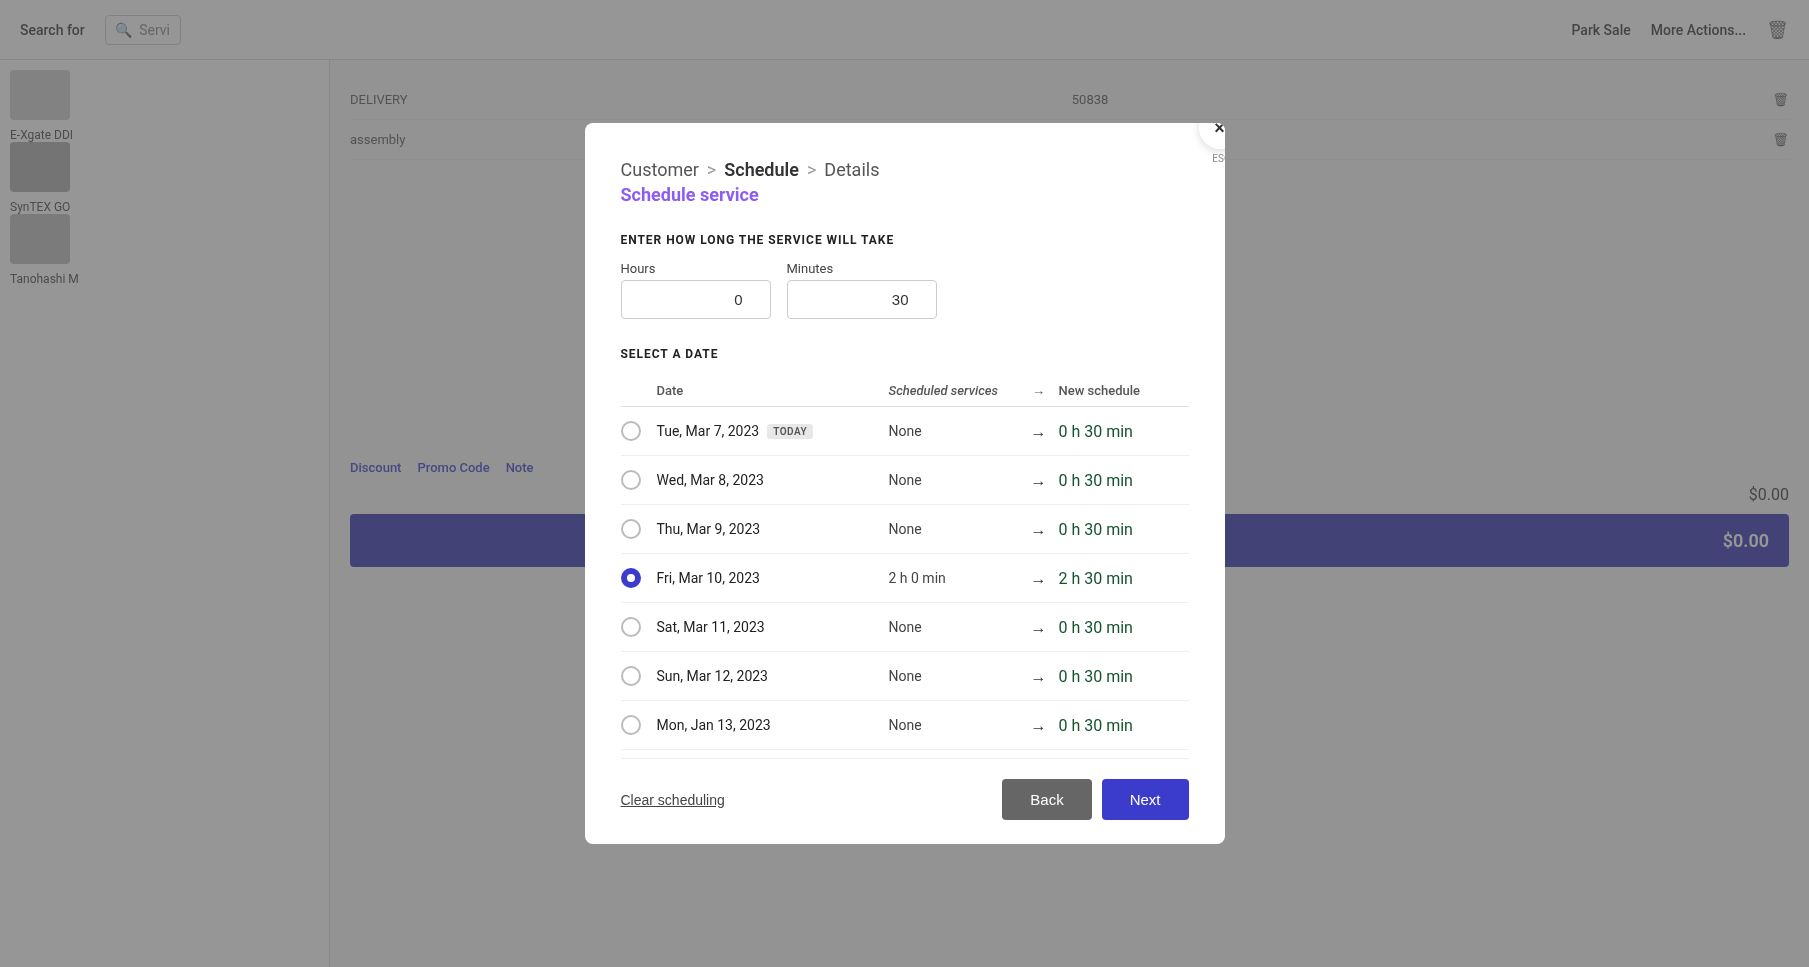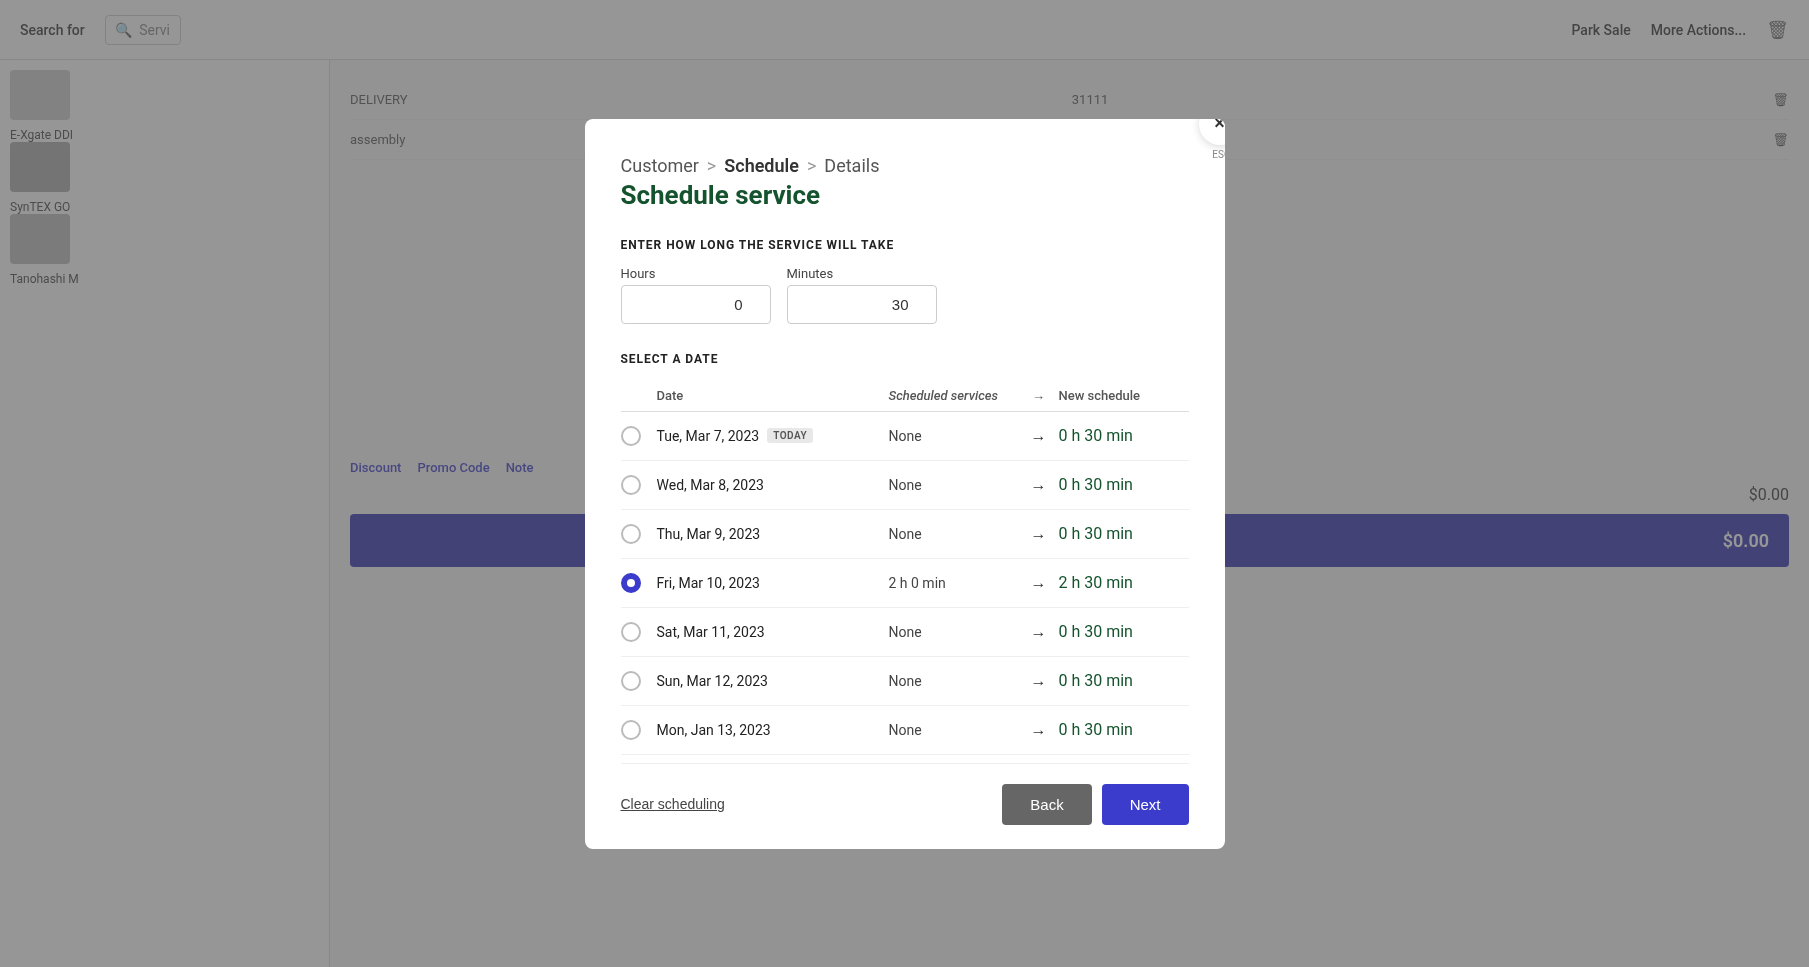--- a/index.html
+++ b/index.html
@@ -130,23 +130,23 @@
     .breadcrumb-sep {
       color: #999;
     }
 
     .breadcrumb-active {
       font-weight: 600;
       color: #333;
     }
 
     .modal-title {
-      font-size: 26px;
+      font-size: 18px;
       font-weight: 700;
-      color: #14532d;
+      color: #8b5cf6;
       margin-bottom: 28px;
     }
 
     .section-label {
       font-size: 12px;
       font-weight: 700;
       letter-spacing: 0.08em;
       color: #222;
       margin-bottom: 14px;
       text-transform: uppercase;
@@ -367,21 +367,21 @@
     <div class="bg-product-img"></div>
     <div class="bg-product-name">E-Xgate DDI</div>
     <div class="bg-product-img" style="background:#aaa;"></div>
     <div class="bg-product-name">SynTEX GO</div>
     <div class="bg-product-img" style="background:#bbb;"></div>
     <div class="bg-product-name">Tanohashi M</div>
   </div>
   <div class="bg-right">
     <div class="bg-right-row">
       <span>DELIVERY</span>
-      <span>31111</span>
+      <span>50838</span>
       <span>🗑</span>
     </div>
     <div class="bg-right-row">
       <span>assembly</span>
       <span>0.00</span>
       <span>🗑</span>
     </div>
     <div style="margin-top: 300px;">
       <div class="bg-discount-tabs">
         <span>Discount</span>

